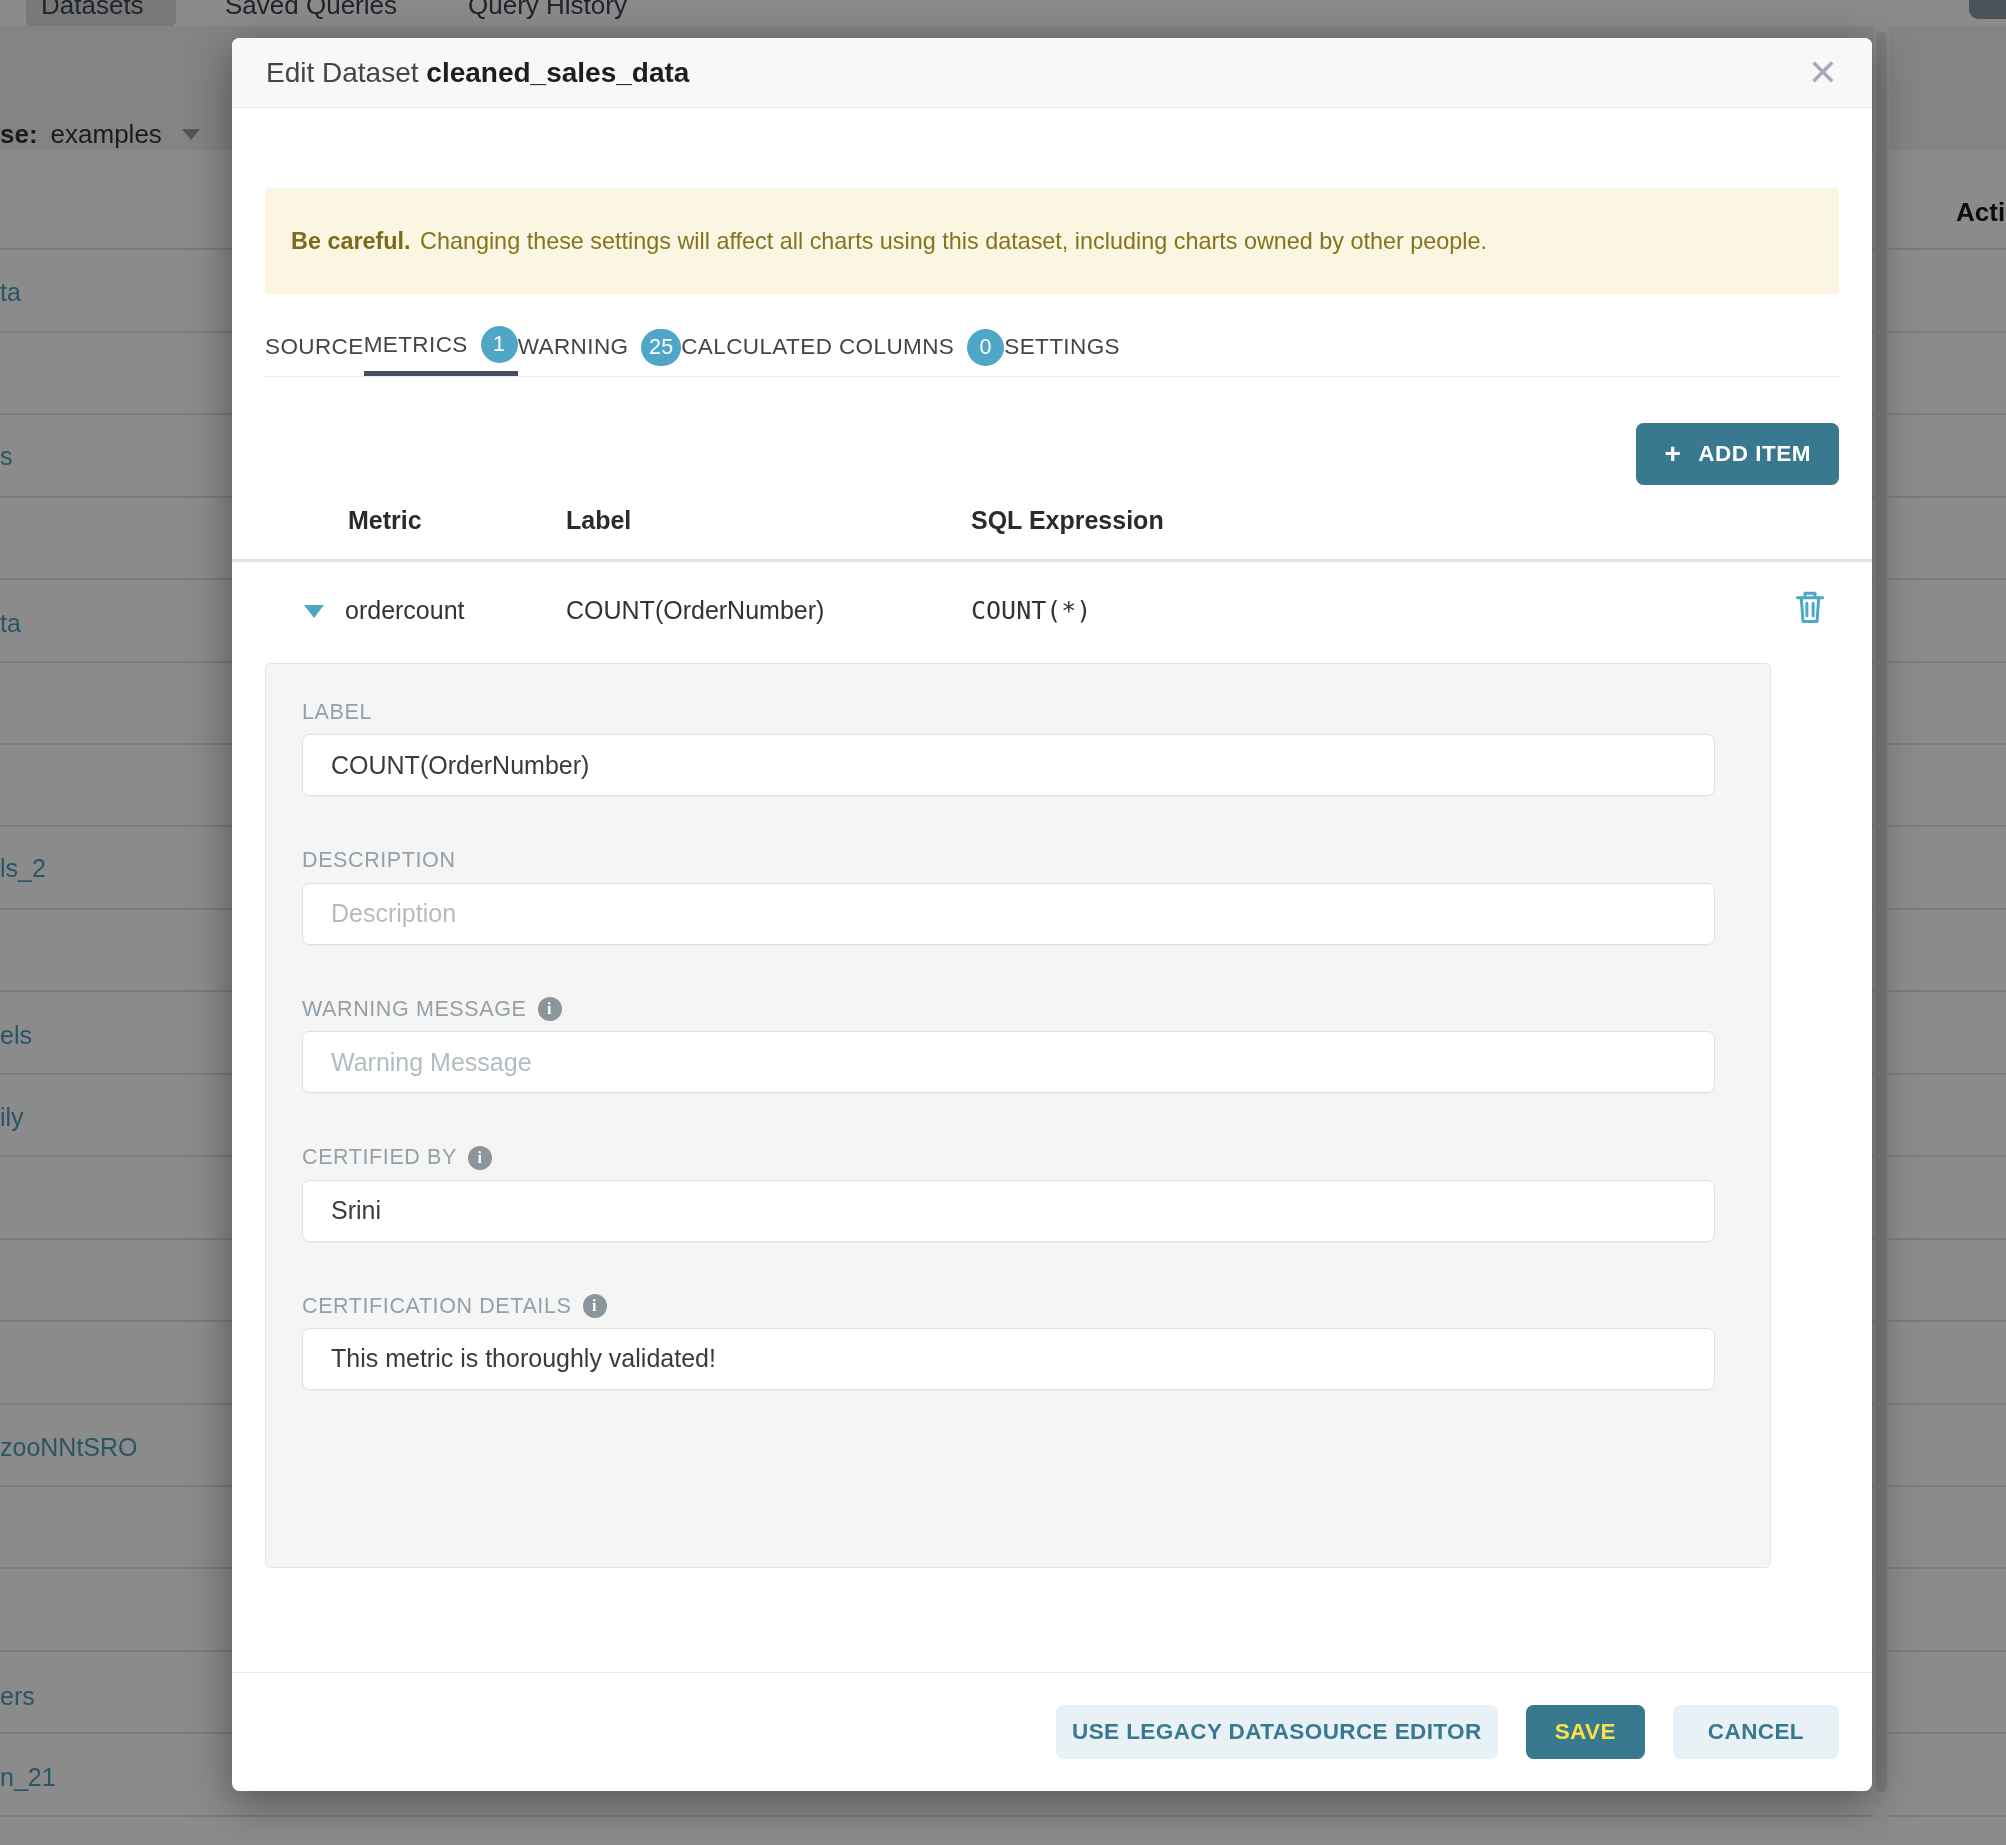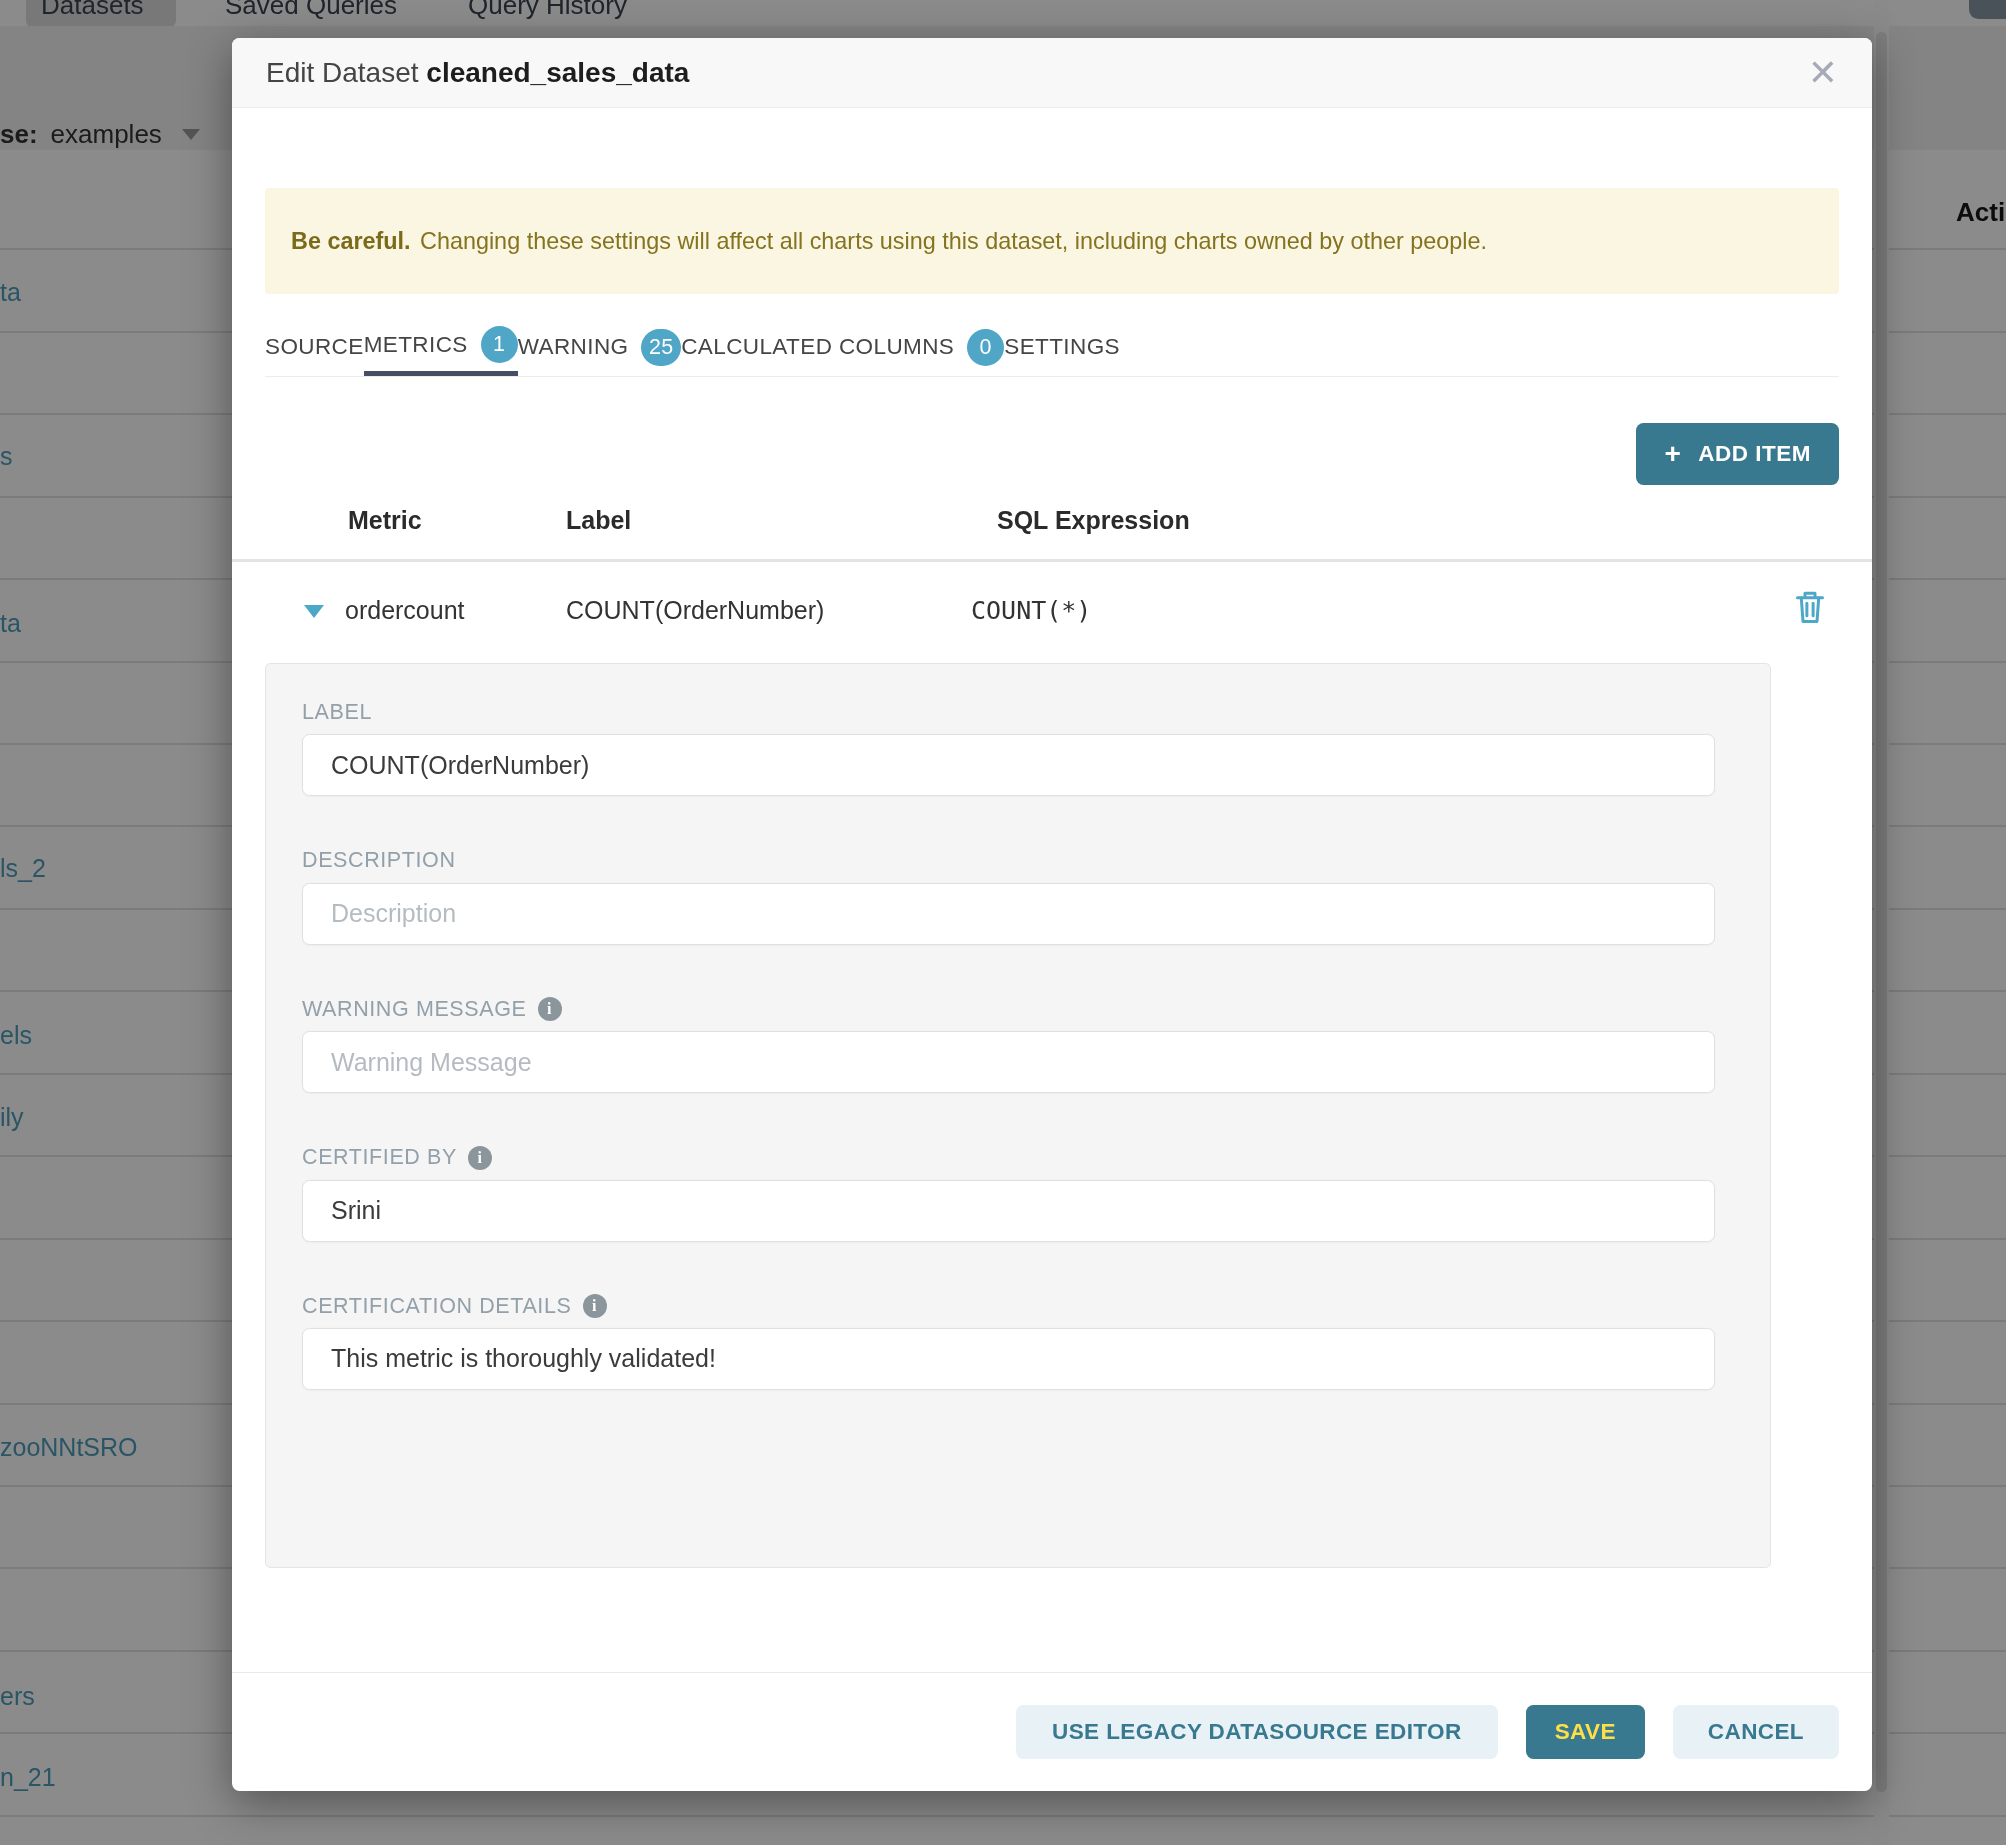--- a/index.html
+++ b/index.html
@@ -86,21 +86,21 @@
   .field input::placeholder { color:#b4bcc1; }
 
   .m-footer { position:absolute; left:0; bottom:0; width:100%; height:119px; border-top:0.9px solid #e9e9e9;
               display:flex; align-items:center; justify-content:flex-end; gap:28px; padding:0 33px;
               border-radius:0 0 7.5px 7.5px; }
   .btn { height:54px; border:none; border-radius:7.5px; font-family:"Liberation Sans",sans-serif;
          font-size:22.5px; font-weight:bold; letter-spacing:0.4px; cursor:pointer;
          display:flex; align-items:center; justify-content:center; }
   .btn-light { background:#e7f1f6; color:#38798f; }
   .btn-primary { background:#38798f; color:#fde047; }
-  .btn-legacy { padding:0 36px; }
+  .btn-legacy { padding:0 16px; }
   .btn-save { padding:0 29px; }
   .btn-cancel { padding:0 35px; }
 </style>
 </head>
 <body>
 
 <div id="screen">
 
   <div class="bg">
     <div class="bg-nav">
@@ -204,21 +204,21 @@
     </div>
 
     <button class="add-item-btn">
       <span class="plus">+</span>
       <span>ADD ITEM</span>
     </button>
 
     <div class="thead">
       <span class="th" style="left:116px;">Metric</span>
       <span class="th" style="left:334px;">Label</span>
-      <span class="th" style="left:765px;">SQL Expression</span>
+      <span class="th" style="left:739px;">SQL Expression</span>
     </div>
     <div class="thead-border"></div>
 
     <div class="trow">
       <span class="caret-down"></span>
       <span class="cell" style="left:113px;">ordercount</span>
       <span class="cell" style="left:334px;">COUNT(OrderNumber)</span>
       <span class="cell sql-cell" style="left:739px;">COUNT(*)</span>
       <span class="trash-btn">
         <svg width="30" height="34" viewBox="0 0 24 27" fill="none">

